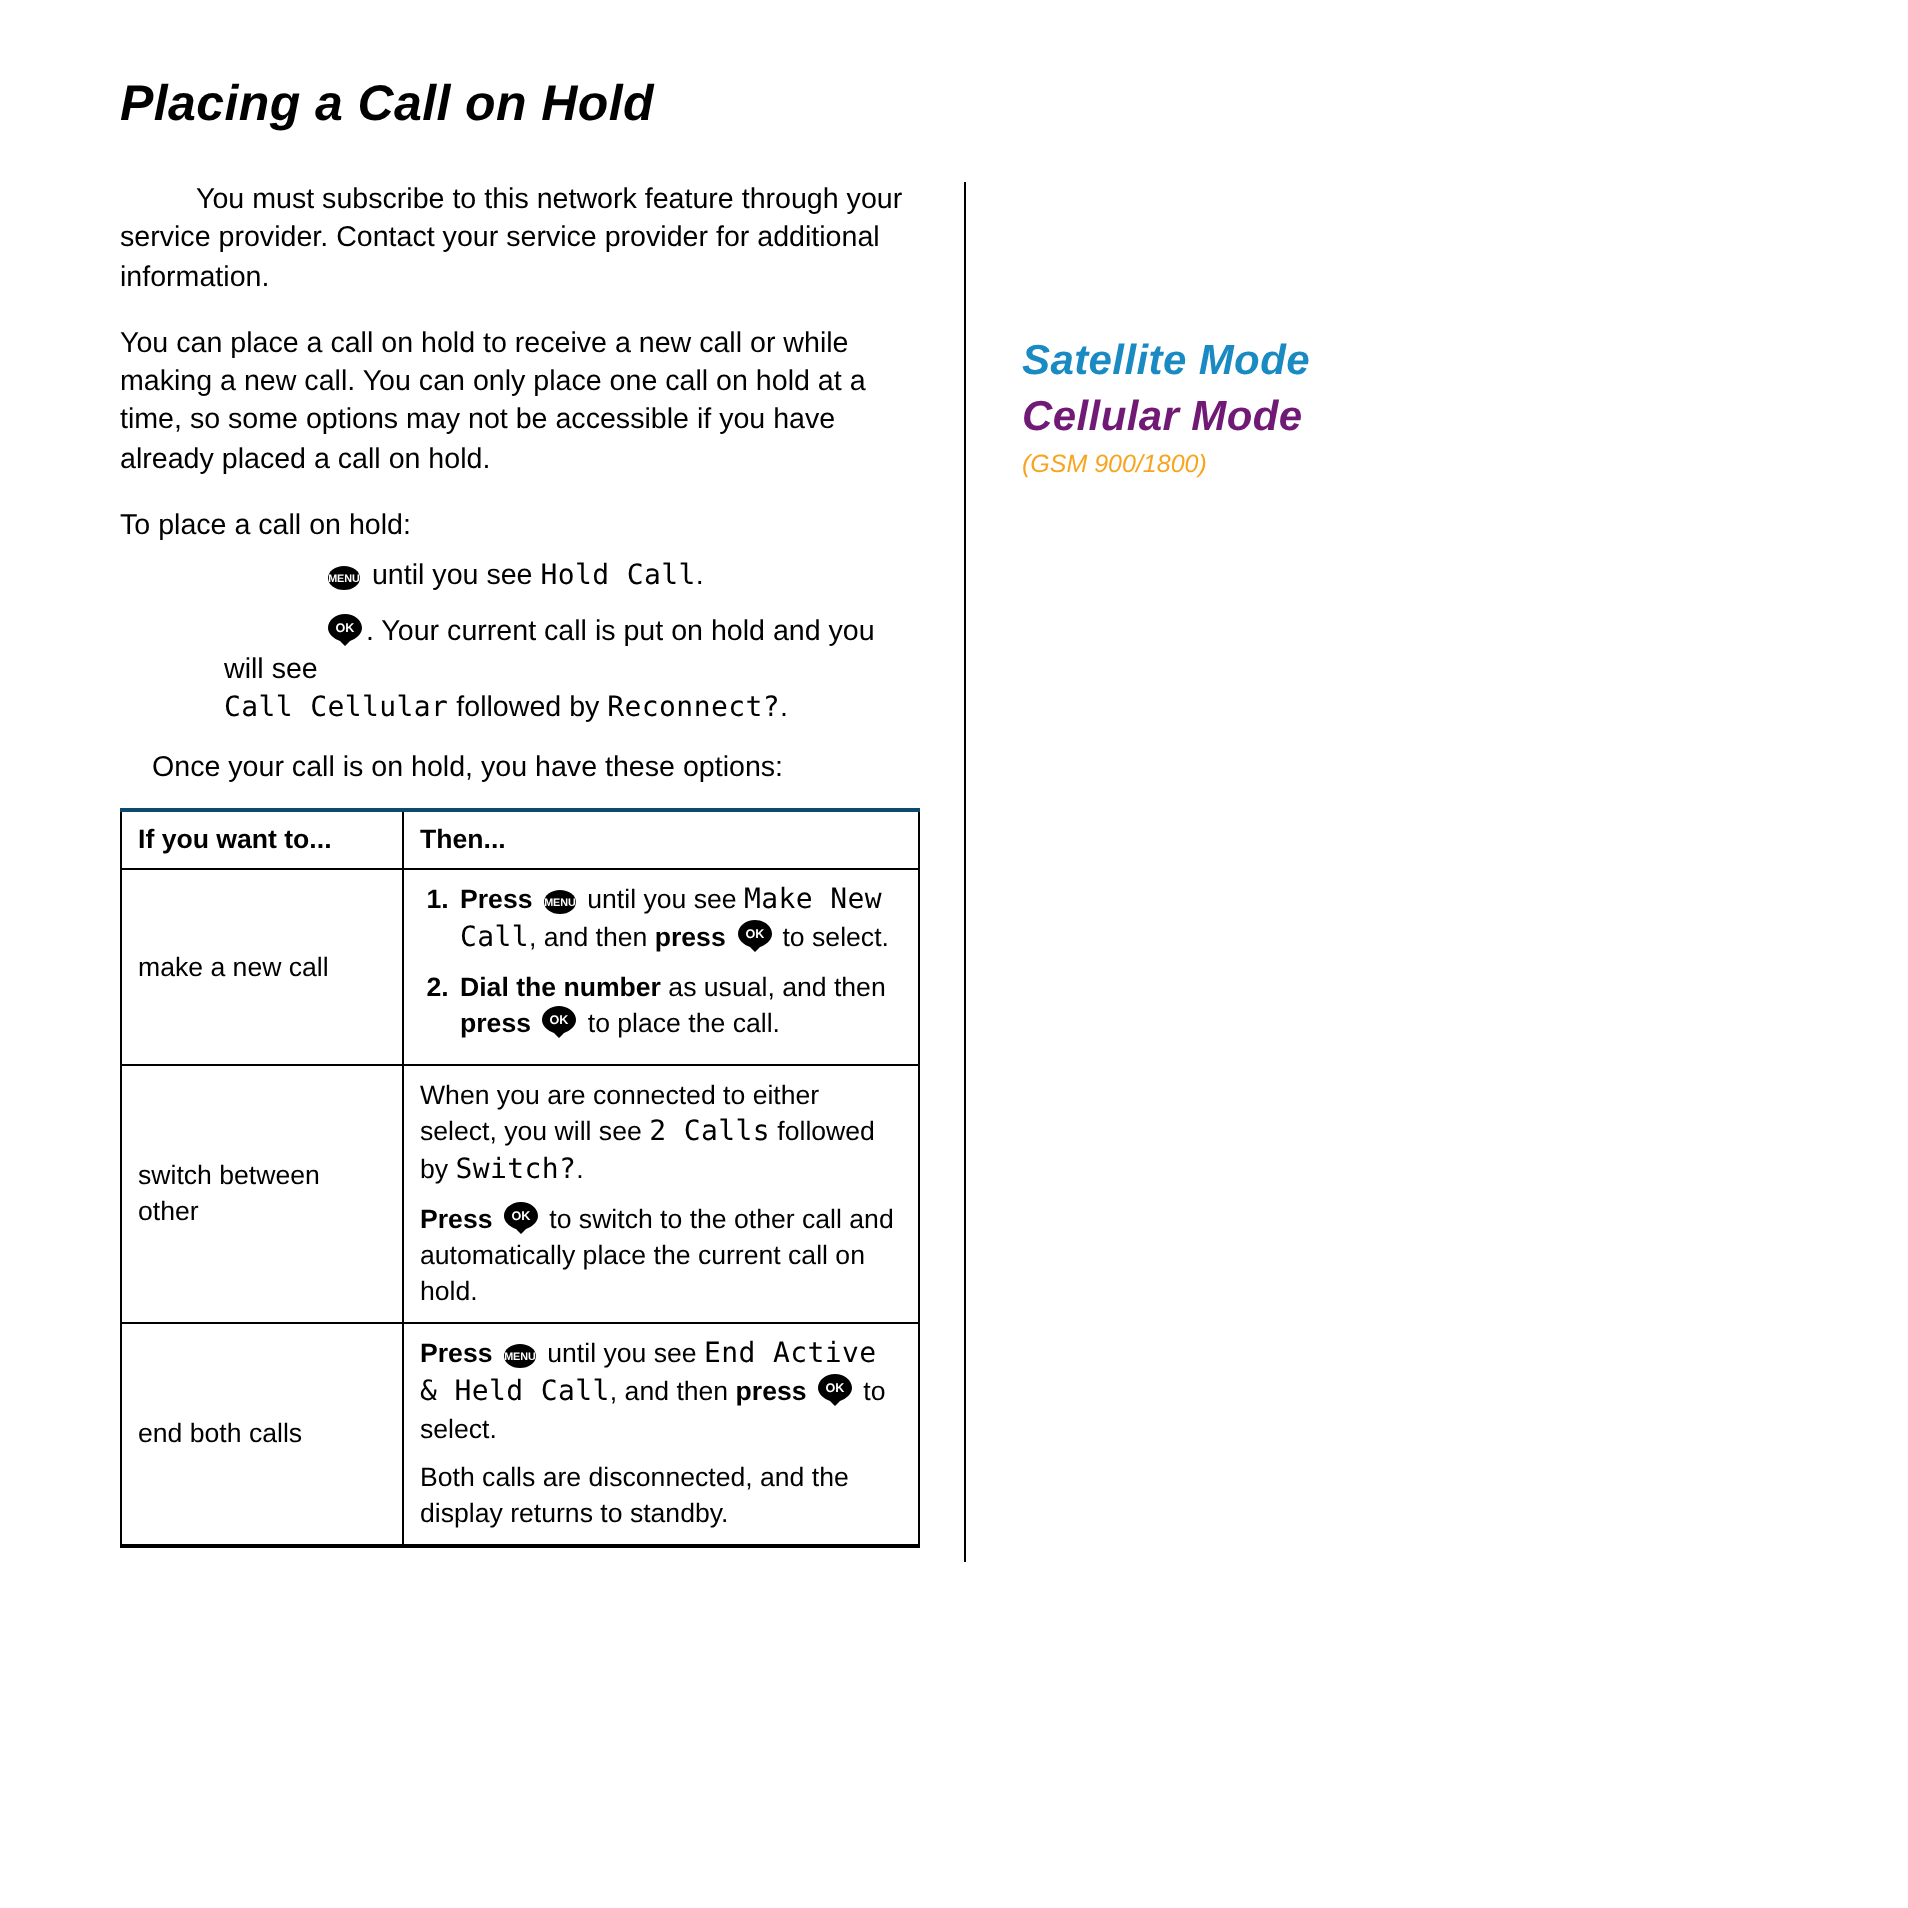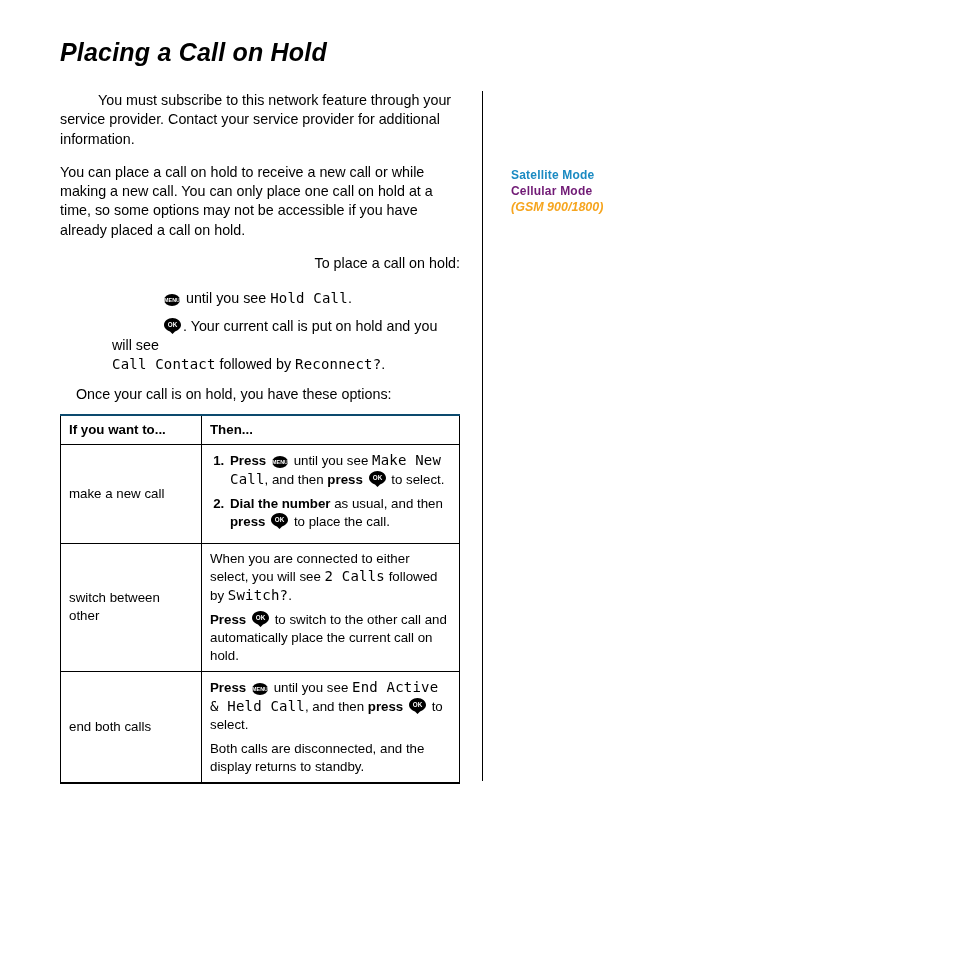--- a/index.html
+++ b/index.html
@@ -44,36 +44,37 @@
     margin: 0 4px;
     align-self: stretch;
   }
   .right {
     flex: 1;
     padding-top: 76px;
     padding-left: 6px;
   }
   .right .sidebar-line {
     font-weight: 900;
-    font-size: 12px;
+    font-style: italic;
+    font-size: 21px;
     letter-spacing: 0.2px;
     line-height: 1.35;
   }
   .right .satellite { color: #1a8ac2; }
   .right .cellular  { color: #701a75; }
   .right .gsm {
     color: #f6a51f;
-    font-weight: 700;
+    font-weight: 400;
     font-style: italic;
     font-size: 12.5px;
     line-height: 1.4;
   }
   p { margin: 0 0 14px 0; }
   .intro { text-indent: 38px; }
-  .prompt { margin-bottom: 16px; text-align: right; }
+  .prompt { margin-bottom: 6px; }
   .step-block {
     margin: 4px 0 8px 52px;
     position: relative;
   }
   .step-block .first-line {
     display: block;
     text-indent: 50px;
   }
   .options-intro { margin: 10px 0 10px 16px; }
 
@@ -155,21 +156,21 @@
       </div>
 
       <div class="step-block">
         <span class="first-line">
           <span class="ico ico-ok">
             <svg viewBox="0 0 17 16" width="17" height="16">
                 <path d="M8.5 0 C13 0 17 3 17 7 C17 10 14 12.5 11 13.5 L8.5 16 L6 13.5 C3 12.5 0 10 0 7 C0 3 4 0 8.5 0 Z" fill="#000"></path>
                 <text x="8.5" y="9.2" text-anchor="middle" font-size="6.3" font-weight="700" fill="#fff" font-family="Arial">OK</text>
               </svg>
           </span><span>. Your current call is put on hold and you will see </span>
-        </span><span class="lcd">Call Contact</span><span> followed by </span><span class="lcd">Reconnect?</span><span>.</span>
+        </span><span class="lcd">Call Cellular</span><span> followed by </span><span class="lcd">Reconnect?</span><span>.</span>
       </div>
 
       <p class="options-intro">Once your call is on hold, you have these options:</p>
 
       <table class="options">
         <thead>
           <tr>
             <th class="c1">If you want to...</th>
             <th>Then...</th>
           </tr>

